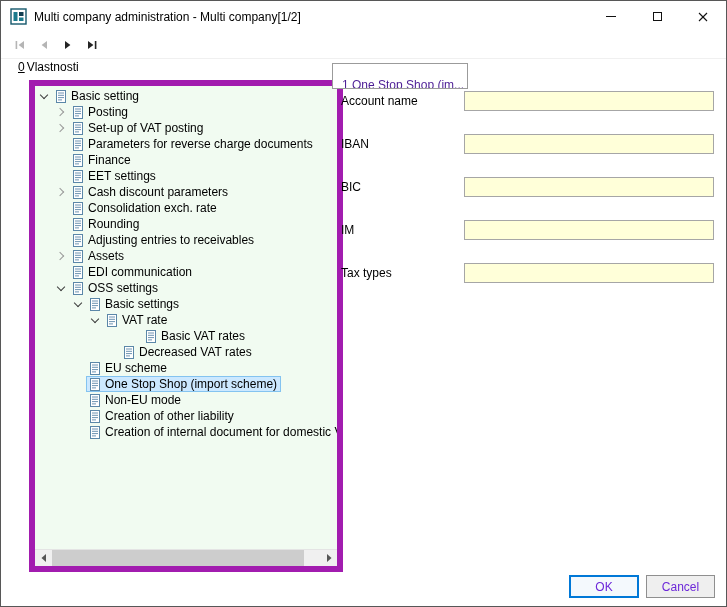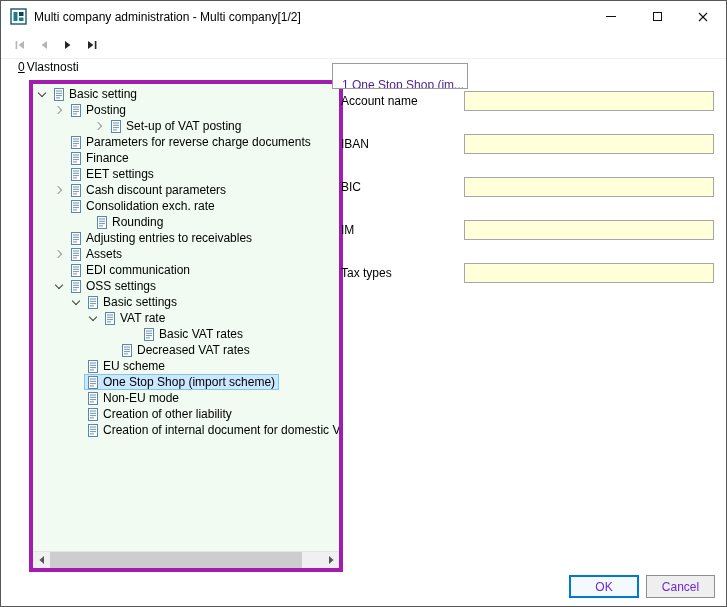--- a/index.html
+++ b/index.html
@@ -28,21 +28,21 @@
              color: #242424; background: transparent; border: none; }
   .nav-btn.disabled { color: #b5b5b5; }
 
   
   .tree-caption { position: absolute; left: 17px; top: 59px; font-size: 12px; color: #000; }
   .accel { text-decoration: underline; margin-right: 2px; }
 
   
   .tree-panel {
     position: absolute; left: 28px; top: 79px; width: 314px; height: 492px;
-    border: 4px solid #a21caf; background: var(--tree-bg, #f1fbf1); overflow: hidden;
+    border: 6px solid #a21caf; background: var(--tree-bg, #f1fbf1); overflow: hidden;
   }
   .tree-rows { padding-top: 2px; }
   .tree-row { display: flex; align-items: center; height: 16px; white-space: nowrap; }
   .chev { width: 15px; min-width: 15px; height: 16px; position: relative; display: inline-block; }
   .chev.expanded::after { content: ""; position: absolute; left: 4px; top: 4px; width: 5px; height: 5px;
     border-right: 1.4px solid #3c3c3c; border-bottom: 1.4px solid #3c3c3c; transform: rotate(45deg); }
   .chev.collapsed::after { content: ""; position: absolute; left: 3px; top: 5px; width: 5px; height: 5px;
     border-right: 1.4px solid #9a9a9a; border-bottom: 1.4px solid #9a9a9a; transform: rotate(-45deg); }
   .node { display: inline-flex; align-items: center; gap: 4px; padding: 0 3px; height: 16px;
           border: 1px solid transparent; font-size: 12px; color: #000; }
@@ -156,21 +156,21 @@
       <svg class="doc-icon" width="11" height="13" viewBox="0 0 11 13">
         <rect x="0.5" y="0.5" width="9" height="12" fill="#ffffff" stroke="#5b87a8"></rect>
         <line x1="2" y1="3" x2="8" y2="3" stroke="#5b87a8" stroke-width="0.9"></line>
         <line x1="2" y1="5.3" x2="8" y2="5.3" stroke="#5b87a8" stroke-width="0.9"></line>
         <line x1="2" y1="7.6" x2="8" y2="7.6" stroke="#5b87a8" stroke-width="0.9"></line>
         <line x1="2" y1="9.9" x2="6" y2="9.9" stroke="#5b87a8" stroke-width="0.9"></line>
       </svg>
       <span>Posting</span>
     </span>
   </div>
-        <div class="tree-row" style="padding-left: 19px; margin-left: 40px;">
+        <div class="tree-row" style="padding-left: 19px;">
     <span class="chev collapsed"></span>
     <span class="node">
       <svg class="doc-icon" width="11" height="13" viewBox="0 0 11 13">
         <rect x="0.5" y="0.5" width="9" height="12" fill="#ffffff" stroke="#5b87a8"></rect>
         <line x1="2" y1="3" x2="8" y2="3" stroke="#5b87a8" stroke-width="0.9"></line>
         <line x1="2" y1="5.3" x2="8" y2="5.3" stroke="#5b87a8" stroke-width="0.9"></line>
         <line x1="2" y1="7.6" x2="8" y2="7.6" stroke="#5b87a8" stroke-width="0.9"></line>
         <line x1="2" y1="9.9" x2="6" y2="9.9" stroke="#5b87a8" stroke-width="0.9"></line>
       </svg>
       <span>Set-up of VAT posting</span>
@@ -234,21 +234,21 @@
       <svg class="doc-icon" width="11" height="13" viewBox="0 0 11 13">
         <rect x="0.5" y="0.5" width="9" height="12" fill="#ffffff" stroke="#5b87a8"></rect>
         <line x1="2" y1="3" x2="8" y2="3" stroke="#5b87a8" stroke-width="0.9"></line>
         <line x1="2" y1="5.3" x2="8" y2="5.3" stroke="#5b87a8" stroke-width="0.9"></line>
         <line x1="2" y1="7.6" x2="8" y2="7.6" stroke="#5b87a8" stroke-width="0.9"></line>
         <line x1="2" y1="9.9" x2="6" y2="9.9" stroke="#5b87a8" stroke-width="0.9"></line>
       </svg>
       <span>Consolidation exch. rate</span>
     </span>
   </div>
-        <div class="tree-row" style="padding-left: 19px; gap: 26px;">
+        <div class="tree-row" style="padding-left: 19px;">
     <span class="chev leaf"></span>
     <span class="node">
       <svg class="doc-icon" width="11" height="13" viewBox="0 0 11 13">
         <rect x="0.5" y="0.5" width="9" height="12" fill="#ffffff" stroke="#5b87a8"></rect>
         <line x1="2" y1="3" x2="8" y2="3" stroke="#5b87a8" stroke-width="0.9"></line>
         <line x1="2" y1="5.3" x2="8" y2="5.3" stroke="#5b87a8" stroke-width="0.9"></line>
         <line x1="2" y1="7.6" x2="8" y2="7.6" stroke="#5b87a8" stroke-width="0.9"></line>
         <line x1="2" y1="9.9" x2="6" y2="9.9" stroke="#5b87a8" stroke-width="0.9"></line>
       </svg>
       <span>Rounding</span>

